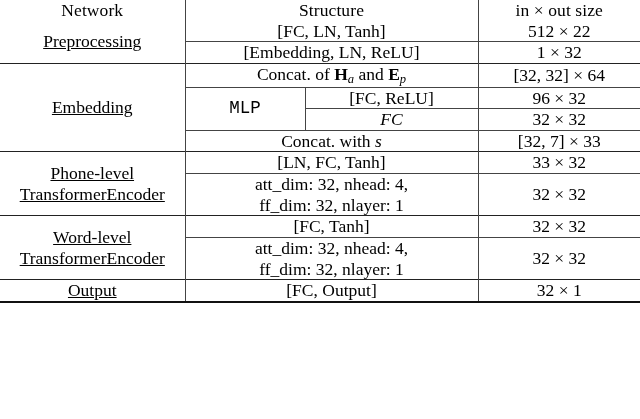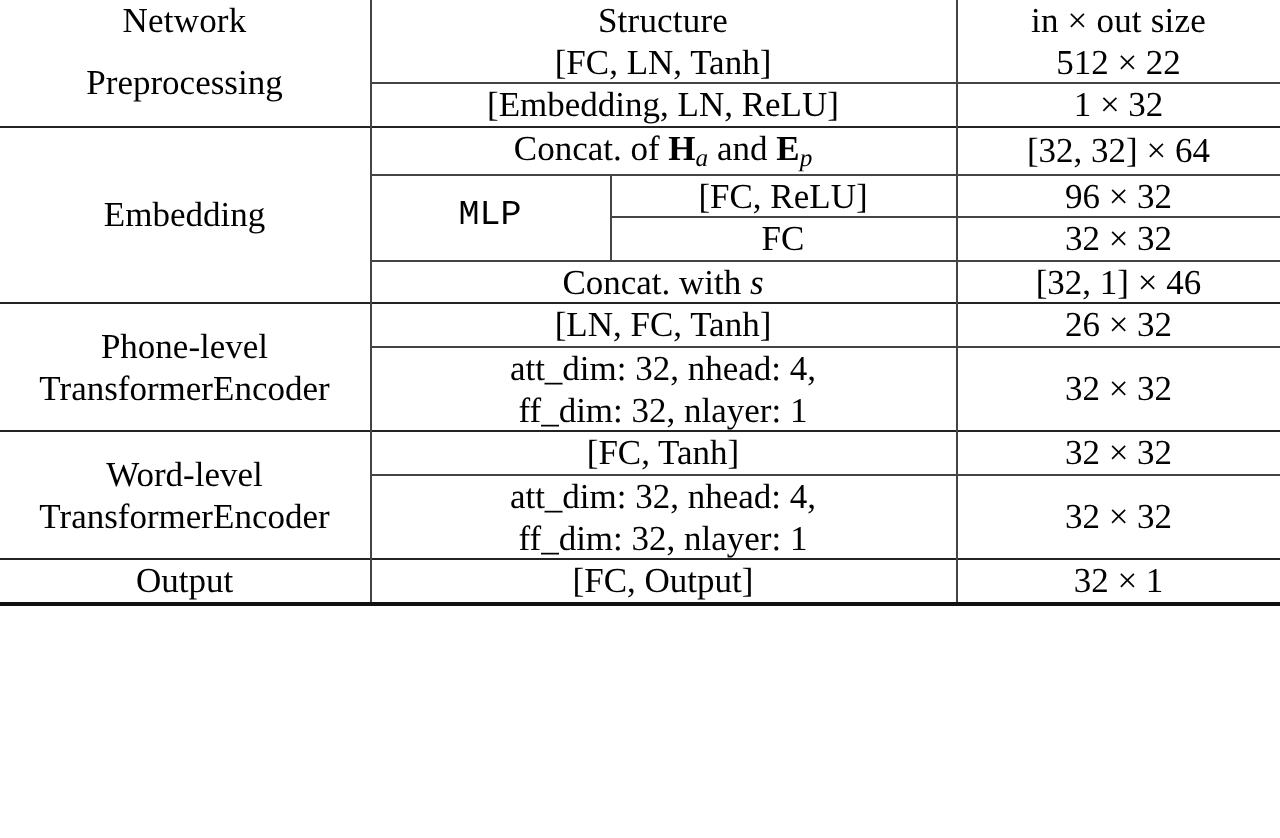--- a/index.html
+++ b/index.html
@@ -64,20 +64,21 @@
     letter-spacing: 0.1px;
   }
   .hdr th.hsep {
     border-left: 1.1px solid #444;
   }
 
   
   td.net {
     font-size: 17.5px;
     padding: 2px 4px;
+    text-decoration: underline;
   }
   td.struct {
     font-size: 17.5px;
     padding: 3px 4px;
   }
   td.size {
     font-size: 17.5px;
     padding: 3px 4px;
   }
   td.mlp {
@@ -136,35 +137,35 @@
         <td class="net" rowspan="4">Embedding</td>
         <td class="struct vsep-l" colspan="3">Concat. of <b class="mathbf">H</b><sub class="mathsub">a</sub> and <b class="mathbf">E</b><sub class="mathsub">p</sub></td>
         <td class="size vsep-l">[32, 32] × 64</td>
       </tr>
       <tr class="thin-rule">
         <td class="mlp vsep-l vsep-r" colspan="2" rowspan="2">MLP</td>
         <td class="struct">[FC, ReLU]</td>
         <td class="size vsep-l">96 × 32</td>
       </tr>
       <tr>
-        <td class="struct thin-rule" style="border-top:1.1px solid #444;">FC</td>
+        <td class="struct thin-rule" style="border-top:1.1px solid #444;font-style:italic;">FC</td>
         <td class="size vsep-l thin-rule" style="border-top:1.1px solid #444;">32 × 32</td>
       </tr>
       <tr class="thin-rule">
         <td class="struct vsep-l" colspan="3">Concat. with <i class="mathit">s</i></td>
-        <td class="size vsep-l">[32, 1] × 46</td>
+        <td class="size vsep-l">[32, 7] × 33</td>
       </tr>
 
       <tr class="sec-rule">
         <td class="net" rowspan="2">
           <div>Phone-level</div>
           <div>TransformerEncoder</div>
         </td>
         <td class="struct vsep-l" colspan="3">[LN, FC, Tanh]</td>
-        <td class="size vsep-l">26 × 32</td>
+        <td class="size vsep-l">33 × 32</td>
       </tr>
       <tr class="thin-rule">
         <td class="struct vsep-l two-line" colspan="3">
           <div>att_dim: 32, nhead: 4,</div>
           <div>ff_dim: 32, nlayer: 1</div>
         </td>
         <td class="size vsep-l">32 × 32</td>
       </tr>
 
       <tr class="sec-rule">

